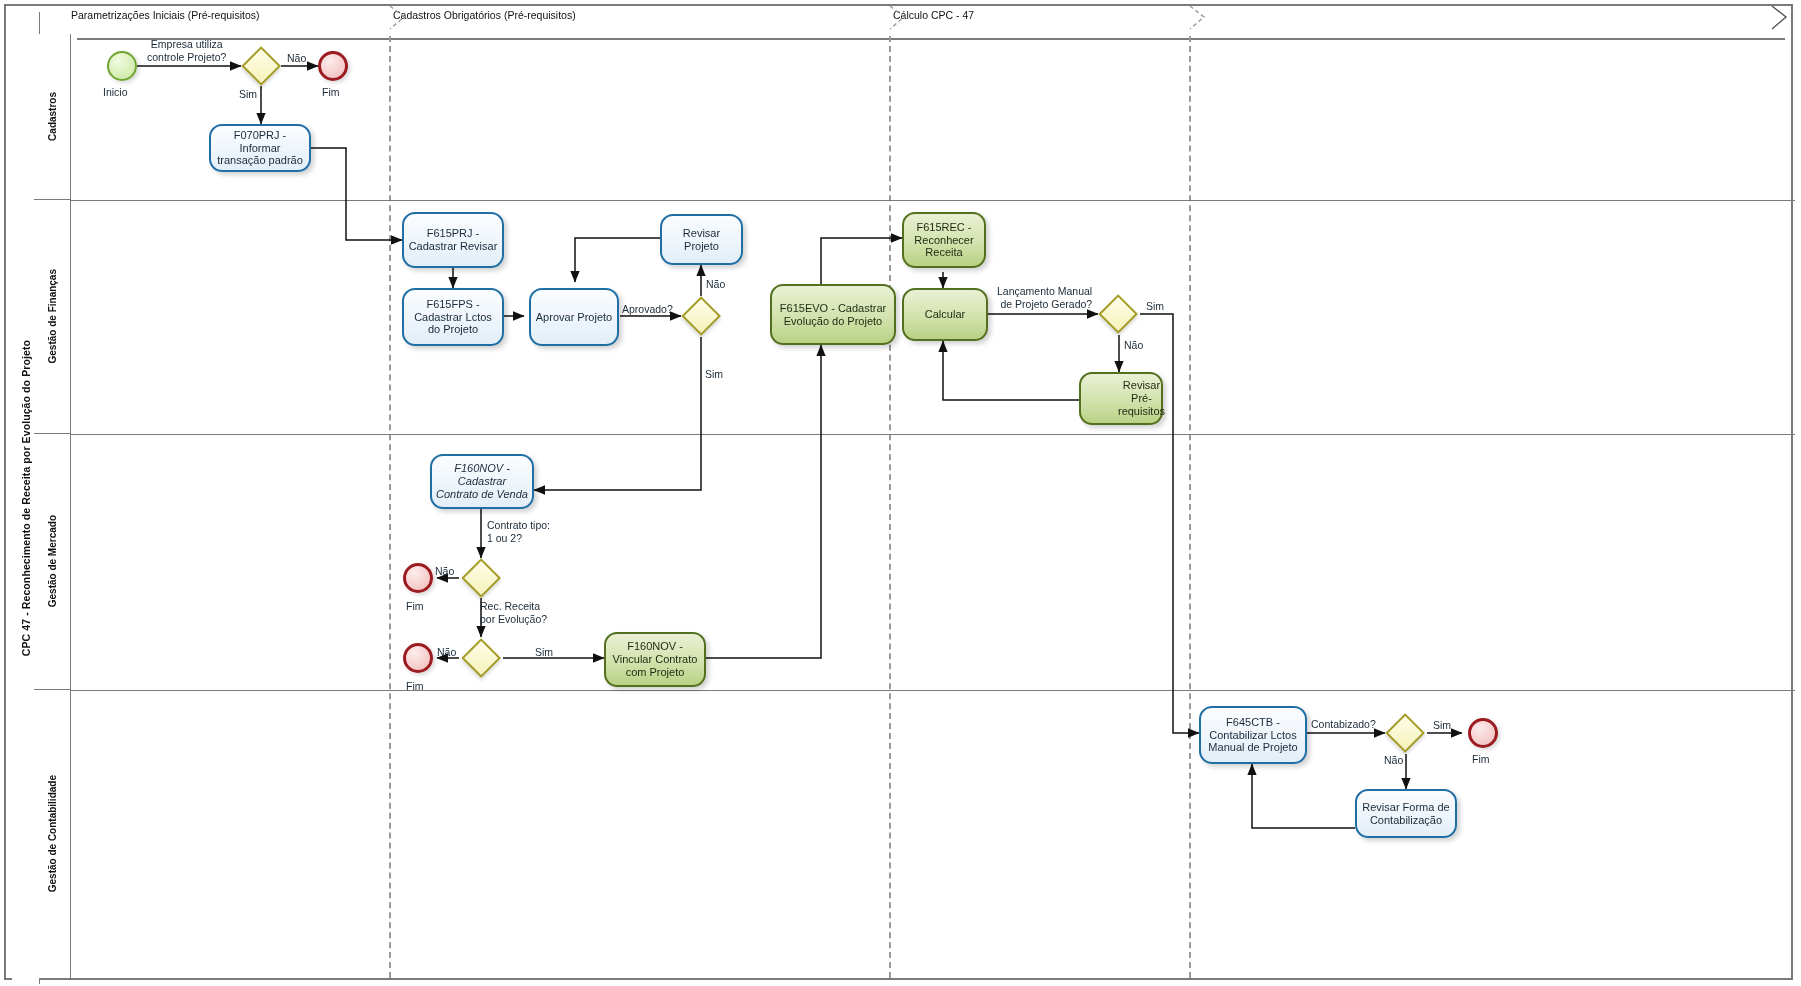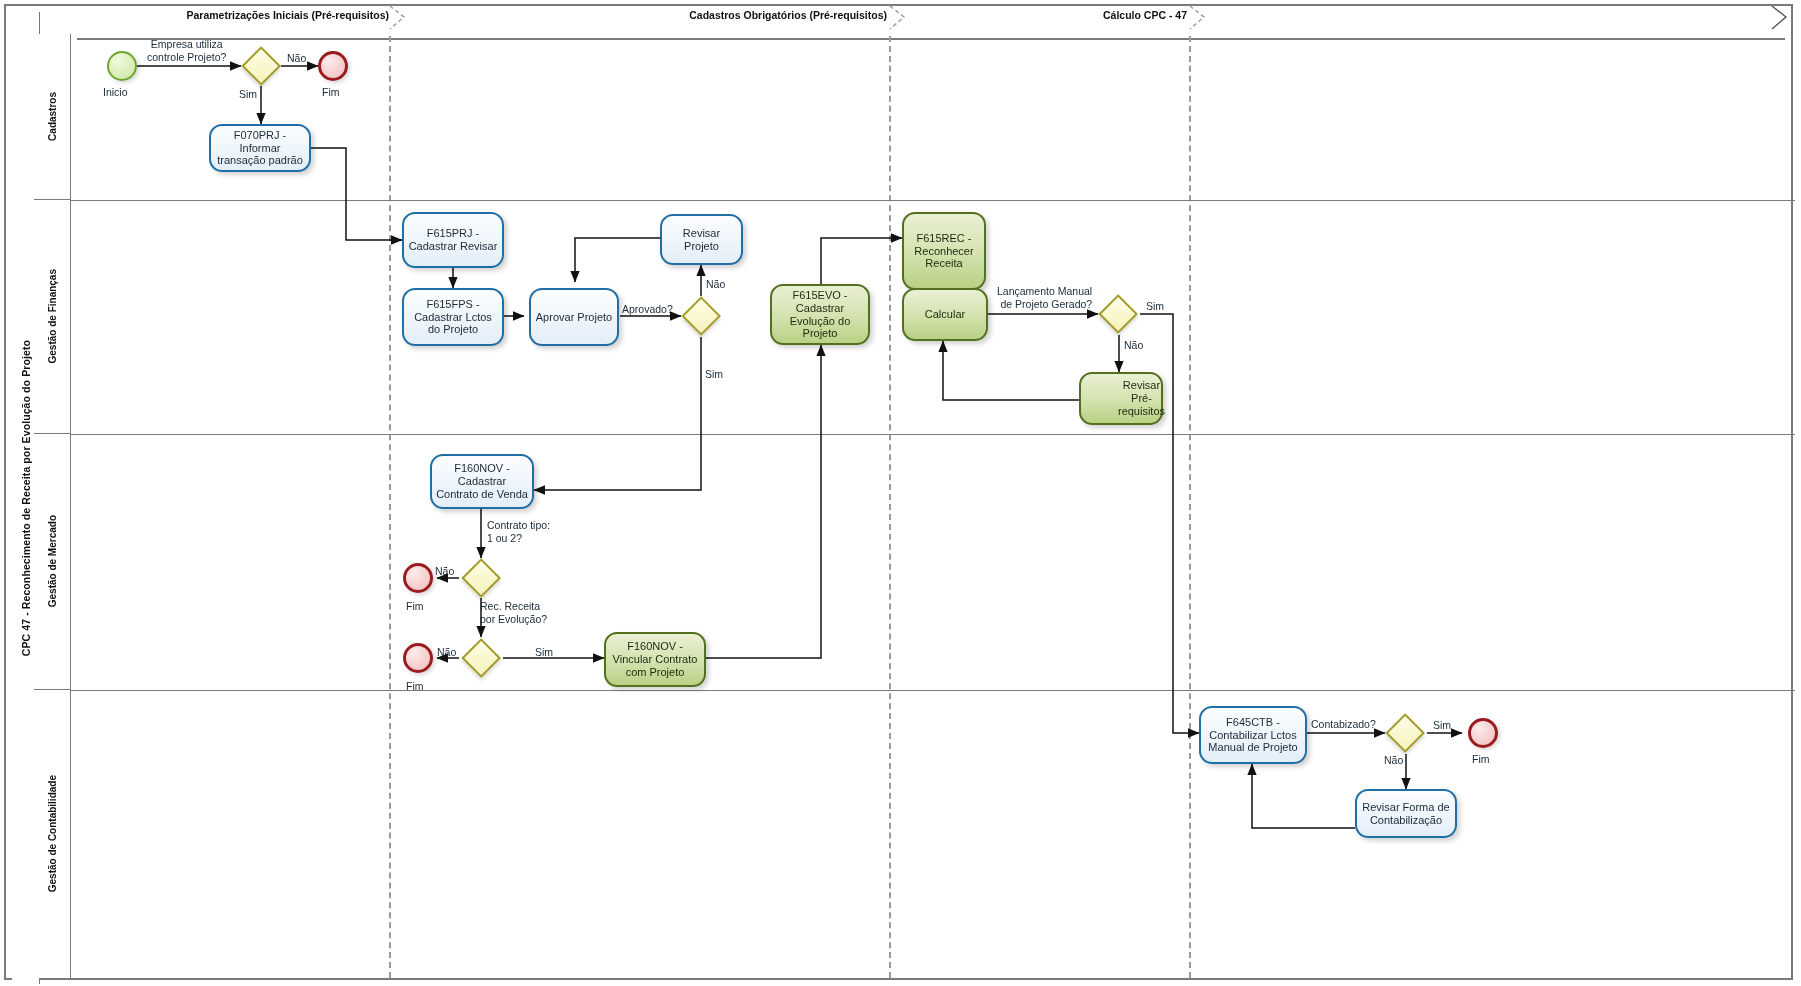--- a/index.html
+++ b/index.html
@@ -11,21 +11,21 @@
   .pool-title{position:absolute;left:6px;top:6px;width:28px;height:972px;border-right:1px solid #7a7a7a;box-sizing:border-box;display:flex;align-items:center;justify-content:center;background:#fff;}
   .pool-title span{writing-mode:vertical-rl;transform:rotate(180deg);font-size:10.5px;font-weight:bold;color:#111;letter-spacing:.1px;white-space:nowrap;}
 
   
   .lane-hdr{position:absolute;left:34px;width:37px;border-right:1px solid #7a7a7a;border-bottom:1px solid #7a7a7a;box-sizing:border-box;display:flex;align-items:center;justify-content:center;background:#fff;}
   .lane-hdr span{writing-mode:vertical-rl;transform:rotate(180deg);font-size:10px;font-weight:bold;color:#111;white-space:nowrap;}
   .lane-sep{position:absolute;left:71px;right:6px;height:0;border-top:1px solid #7a7a7a;}
 
   
   .phase-band{position:absolute;left:71px;top:6px;right:6px;height:28px;border-bottom:2px solid #7a7a7a;box-sizing:border-box;background:#fff;}
-  .phase-lbl{position:absolute;top:9px;font-size:10.5px;font-weight:bold;color:#111;text-align:right;white-space:nowrap;}
+  .phase-lbl{position:absolute;top:9px;font-size:10.5px;font-weight:normal;color:#111;text-align:left;white-space:nowrap;}
   .phase-div{position:absolute;top:36px;bottom:8px;width:0;border-left:2px dashed #9a9a9a;}
 
   
   .chev{position:absolute;top:2px;width:26px;height:28px;}
   .chev svg{display:block;}
 
   
   .task{position:absolute;box-sizing:border-box;border-radius:13px;display:flex;align-items:center;justify-content:center;text-align:center;line-height:1.18;padding:2px 4px;}
   .task span{display:block;}
   .task.blue{border:2px solid #1f6fa5;background:linear-gradient(180deg,#fbfdff 0%,#eef5fb 55%,#e3eef8 100%);color:#1a2a38;
@@ -192,46 +192,46 @@
   <div class="gateway" style="left:681px;top:296px;">
       <div class="dia"></div>
     </div>
   <div class="nlabel" style="left:706px;top:278px;">Não</div>
   <div class="nlabel" style="left:705px;top:368px;">Sim</div>
 
   <div class="task blue" style="left:660px;top:214px;width:83px;height:51px;">
     <span>Revisar Projeto</span>
     </div>
 
-  <div class="task green" style="left:770px;top:284px;width:100px;height:61px;">
+  <div class="task green" style="left:770px;top:284px;width:126px;height:61px;">
     <span>F615EVO - Cadastrar Evolução do Projeto</span>
     </div>
 
-  <div class="task green" style="left:902px;top:212px;width:84px;height:78px;">
+  <div class="task green" style="left:902px;top:212px;width:84px;height:56px;">
     <span>F615REC - Reconhecer Receita</span>
     </div>
 
   <div class="task green" style="left:902px;top:288px;width:86px;height:53px;">
     <span>Calcular</span>
     </div>
 
   <div class="flabel" style="left:997px;top:285px;text-align:right;">Lançamento Manual
 de Projeto Gerado?</div>
 
   <div class="gateway" style="left:1098px;top:294px;">
       <div class="dia"></div>
     </div>
   <div class="nlabel" style="left:1146px;top:300px;">Sim</div>
   <div class="nlabel" style="left:1124px;top:339px;">Não</div>
 
   <div class="task green" style="left:1079px;top:372px;width:84px;height:53px;padding-left:45px;">
     <span>Revisar Pré-requisitos</span>
     </div>
 
-  <div class="task blue" style="left:430px;top:454px;width:104px;height:55px;">
+  <div class="task blue" style="left:430px;top:454px;width:104px;height:55px;font-style:italic;">
     <span>F160NOV - Cadastrar Contrato de Venda</span>
     </div>
 
   <div class="flabel" style="left:487px;top:519px;">Contrato tipo:
 1 ou 2?</div>
 
   <div class="gateway" style="left:461px;top:558px;">
       <div class="dia"></div>
     </div>
   <div class="nlabel" style="left:435px;top:565px;">Não</div>

